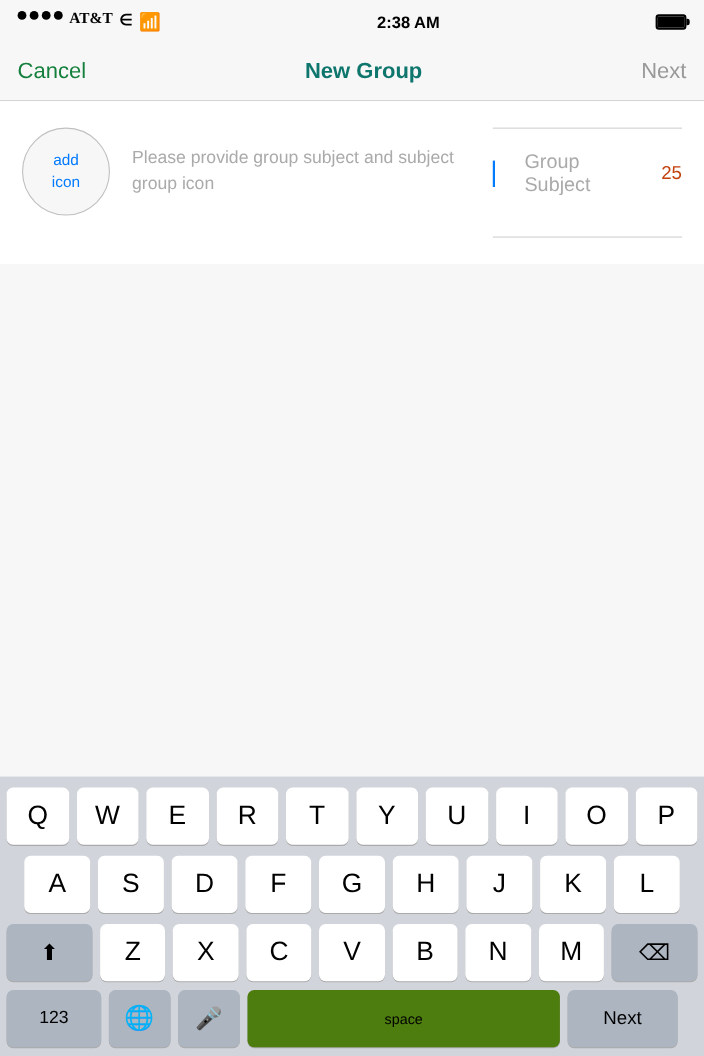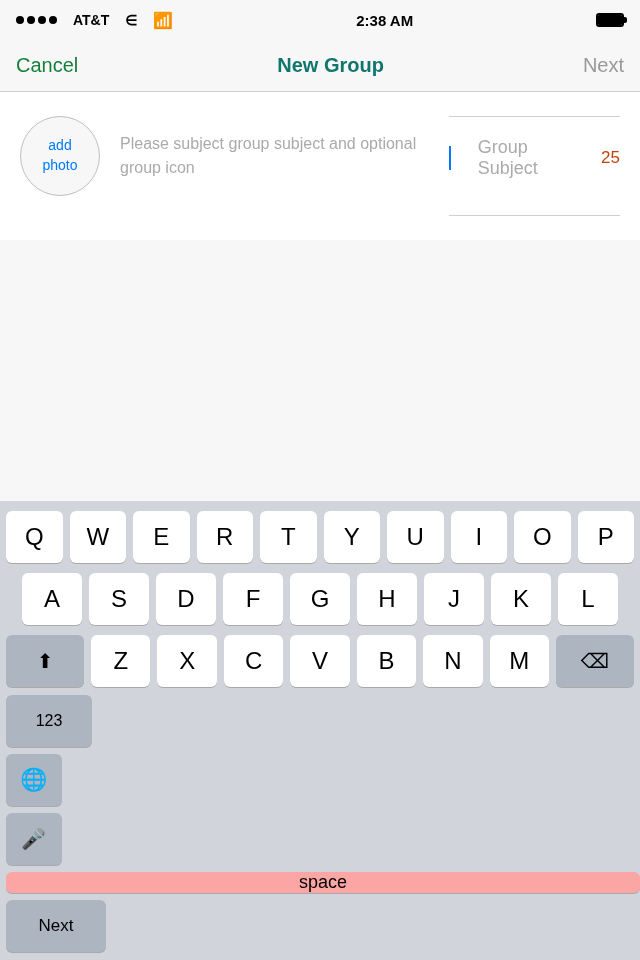--- a/index.html
+++ b/index.html
@@ -16,24 +16,24 @@
     .status-bar {
       height: 40px;
       background: #f7f7f7;
       display: flex;
       align-items: center;
       justify-content: space-between;
       padding: 0 16px;
     }
     .status-left {
       display: flex;
-      align-items: center;
-      gap: 16px;
+      gap: 6px;
       font-size: 14px;
       font-weight: 600;
+      font-family: Liberation Serif, serif;
     }
     .signal-dots {
       display: flex;
       gap: 3px;
     }
     .signal-dot {
       width: 8px;
       height: 8px;
       border-radius: 50%;
       background: #000;
@@ -216,22 +216,21 @@
     .key-delete {
       background: #adb5c0;
       flex: 1.4;
       max-width: 78px;
     }
 
     
     .bottom-row {
       display: flex;
       gap: 7px;
-      padding: 4px 0 8px 6px;
-      flex-direction: column;
+      padding: 4px 24px 8px 6px;
     }
     .key-123 {
       background: #adb5c0;
       border-radius: 6px;
       height: 52px;
       width: 86px;
       display: flex;
       align-items: center;
       justify-content: center;
       font-size: 16px;
@@ -261,28 +260,28 @@
       width: 56px;
       display: flex;
       align-items: center;
       justify-content: center;
       font-size: 20px;
       box-shadow: 0 1px 0 #aaa;
       cursor: pointer;
       flex-shrink: 0;
     }
     .key-space {
-      background: #fca5a5;
+      background: #4d7c0f;
       border-radius: 6px;
       height: 52px;
       flex: 1;
       display: flex;
       align-items: center;
       justify-content: center;
-      font-size: 18px;
+      font-size: 13px;
       color: #000;
       box-shadow: 0 1px 0 #aaa;
       cursor: pointer;
     }
     .key-next {
       background: #adb5c0;
       border-radius: 6px;
       height: 52px;
       width: 100px;
       display: flex;
@@ -329,24 +328,24 @@
   <span class="nav-cancel">Cancel</span>
   <span class="nav-title">New Group</span>
   <span class="nav-next">Next</span>
 </div>
 
 <div class="content-area">
   <div class="group-info-row">
     <div class="add-photo-circle">
       <div class="add-photo-text">
         <span>add</span><br>
-        <span>photo</span>
+        <span>icon</span>
       </div>
     </div>
-    <div class="group-description">Please subject group subject and optional group icon</div>
+    <div class="group-description">Please provide group subject and subject group icon</div>
   </div>
   <div class="subject-row">
     <div class="subject-cursor"></div>
     <span class="subject-input">Group Subject</span>
     <span class="subject-count">25</span>
   </div>
 </div>
 
 <div class="keyboard-area">
   <div class="keyboard-rows">

